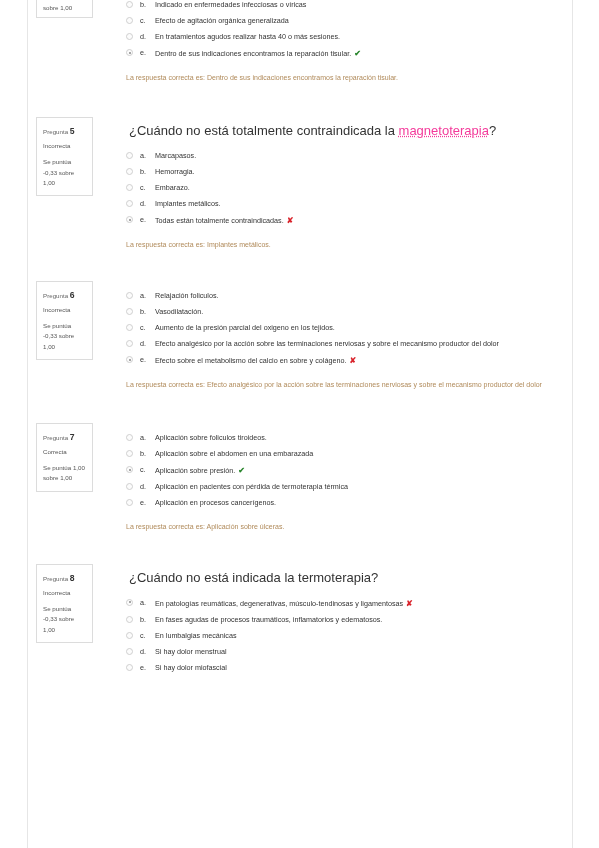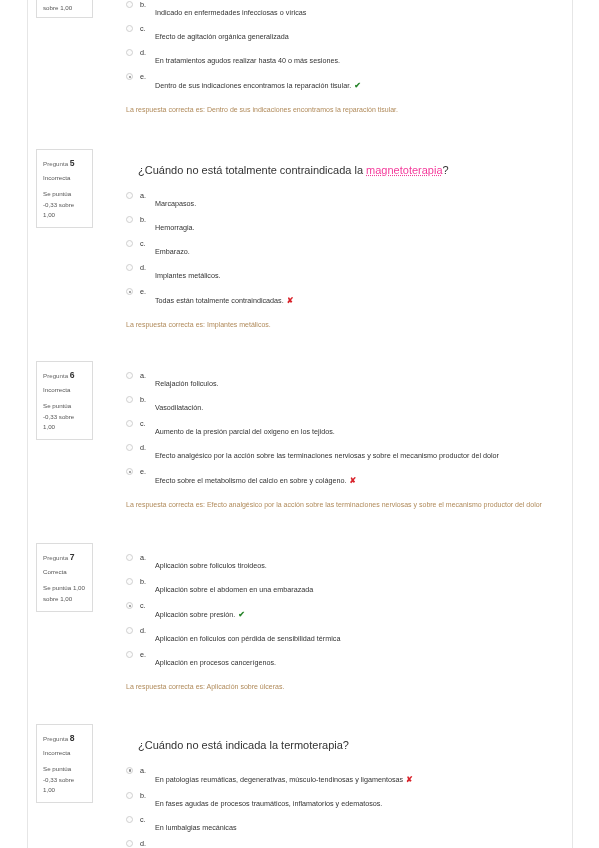--- a/index.html
+++ b/index.html
@@ -87,24 +87,24 @@
     overflow: hidden;
   }
 
   .qbody {
     flex: 1 1 auto;
     padding-left: 33px;
     box-sizing: border-box;
   }
 
   .qtext {
-    font-size: 11px;
+    font-size: 13px;
     line-height: 1.45;
     color: #333;
-    margin: 12px;
+    margin: 3px;
     padding-top: 2px;
   }
   .qlink {
     color: #f4399a;
     text-decoration: underline;
     text-decoration-style: dotted;
   }
 
   .answers {
     margin-top: 10px;
@@ -139,21 +139,20 @@
     border-radius: 50%;
     background: #8a8a8a;
   }
   .letter {
     flex: 0 0 auto;
     width: 15px;
     color: #333;
   }
   .atext {
     flex: 1 1 auto;
-    margin-top: 8px;
   }
   .mark {
     display: inline-block;
     margin-left: 3px;
     font-size: 8px;
     font-weight: bold;
     vertical-align: baseline;
   }
   .mark.ok  { color: #27842a; }
   .mark.bad { color: #d9232b; }
@@ -313,21 +312,21 @@
               <span class="atext"><span>Aplicación sobre el abdomen en una embarazada</span></span>
             </div>
             <div class="answer">
               <span class="radio checked"></span>
               <span class="letter">c.</span>
               <span class="atext"><span>Aplicación sobre presión.</span><span class="mark ok">✔</span></span>
             </div>
             <div class="answer">
               <span class="radio"></span>
               <span class="letter">d.</span>
-              <span class="atext"><span>Aplicación en foliculos con pérdida de sensibilidad térmica</span></span>
+              <span class="atext"><span>Aplicación en pacientes con pérdida de termoterapia térmica</span></span>
             </div>
             <div class="answer">
               <span class="radio"></span>
               <span class="letter">e.</span>
               <span class="atext"><span>Aplicación en procesos cancerígenos.</span></span>
             </div>
           </div>
           <div class="feedback">La respuesta correcta es: Aplicación sobre úlceras.</div>
         </div>
       </div>

